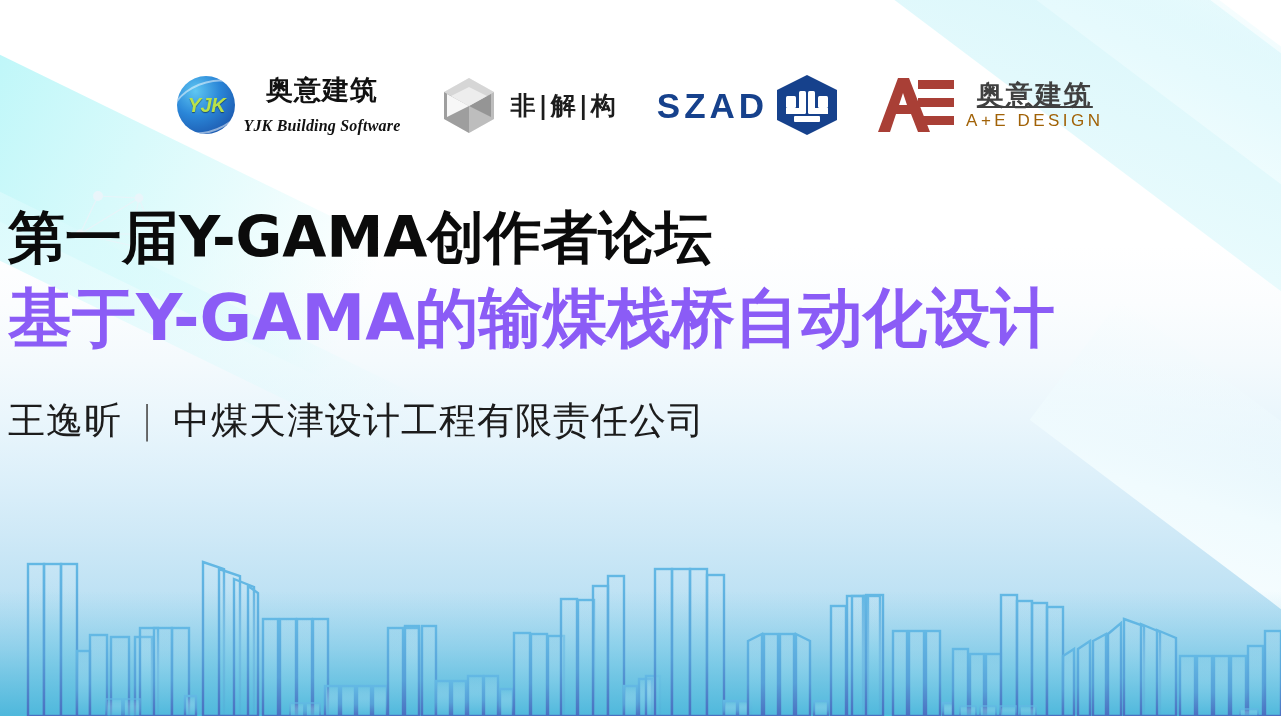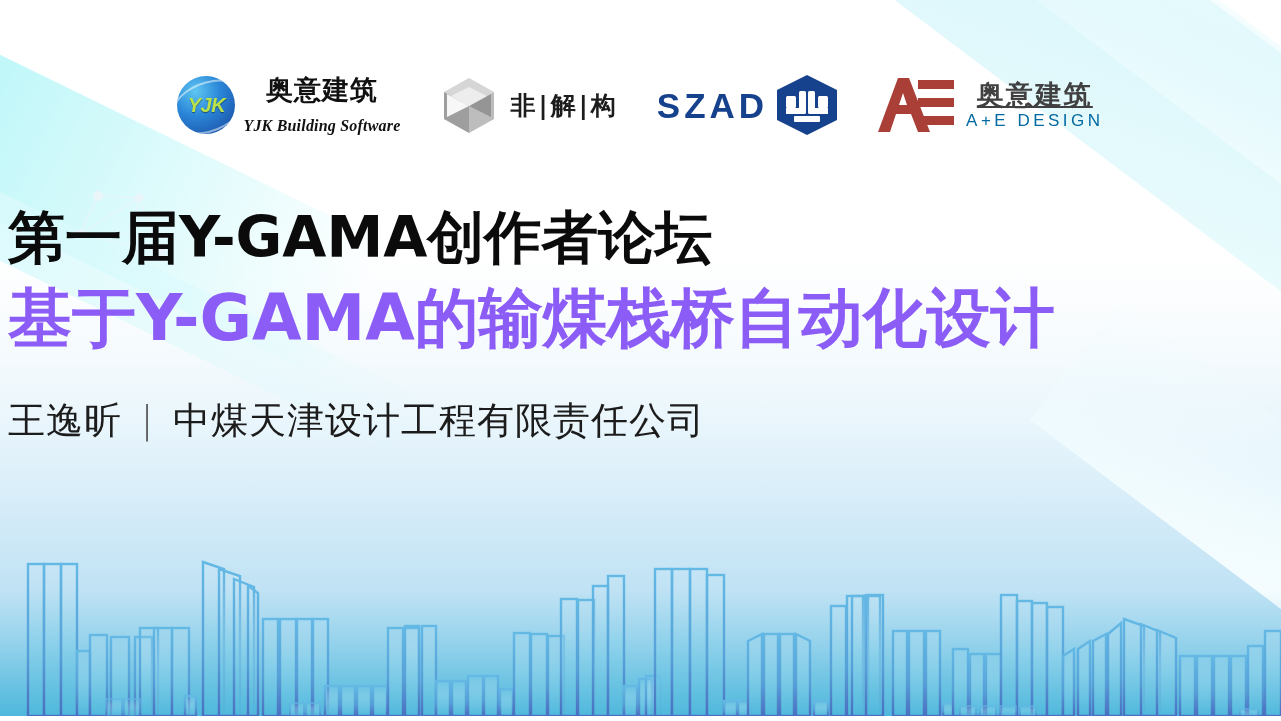--- a/index.html
+++ b/index.html
@@ -202,21 +202,21 @@
   .ae-text { margin-left: 12px; }
   .ae-cn {
     font: 700 27px/1.05 "DejaVu Sans", "Liberation Sans", sans-serif;
     color: #404040;
     letter-spacing: 2px;
     text-decoration: underline;
   }
   .ae-en {
     margin-top: 3px;
     font: 400 17px/1 "Liberation Sans", sans-serif;
-    color: #0369a1;
+    color: #a16207;
     letter-spacing: 3.5px;
   }
 
   
   .title-block {
     position: absolute;
     left: 8px;
     top: 204px;
     width: 1281px;
     text-align: left;

